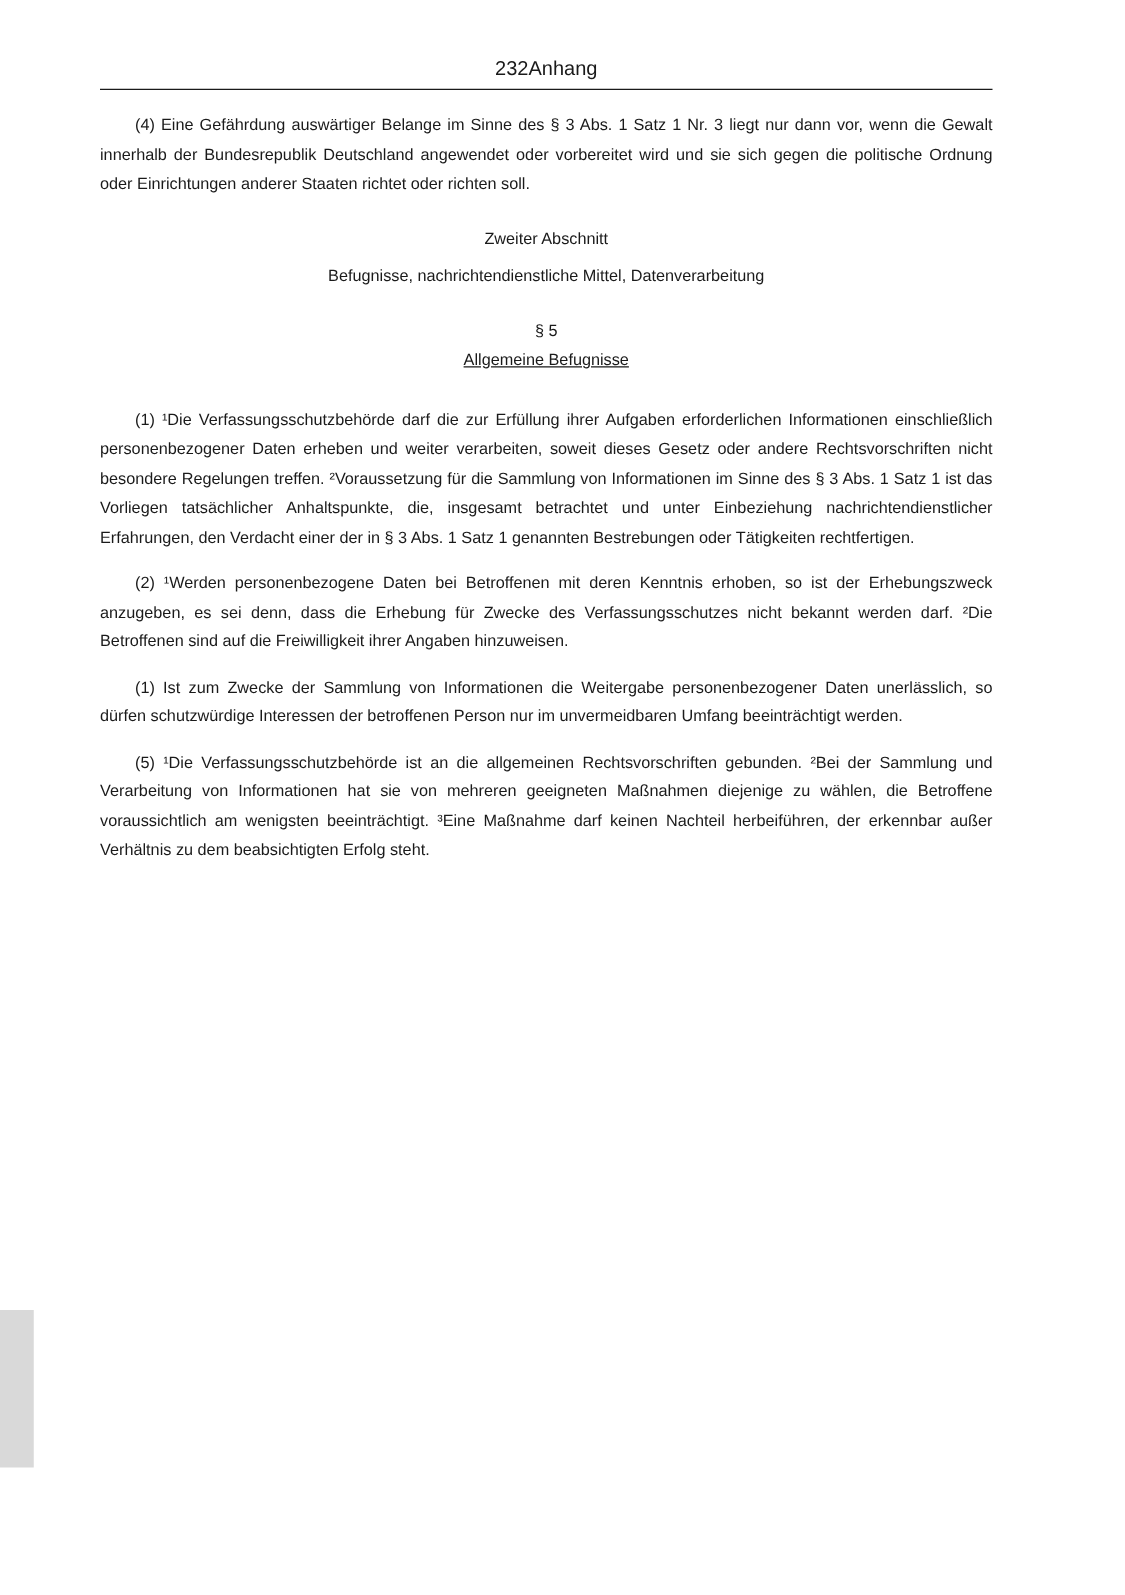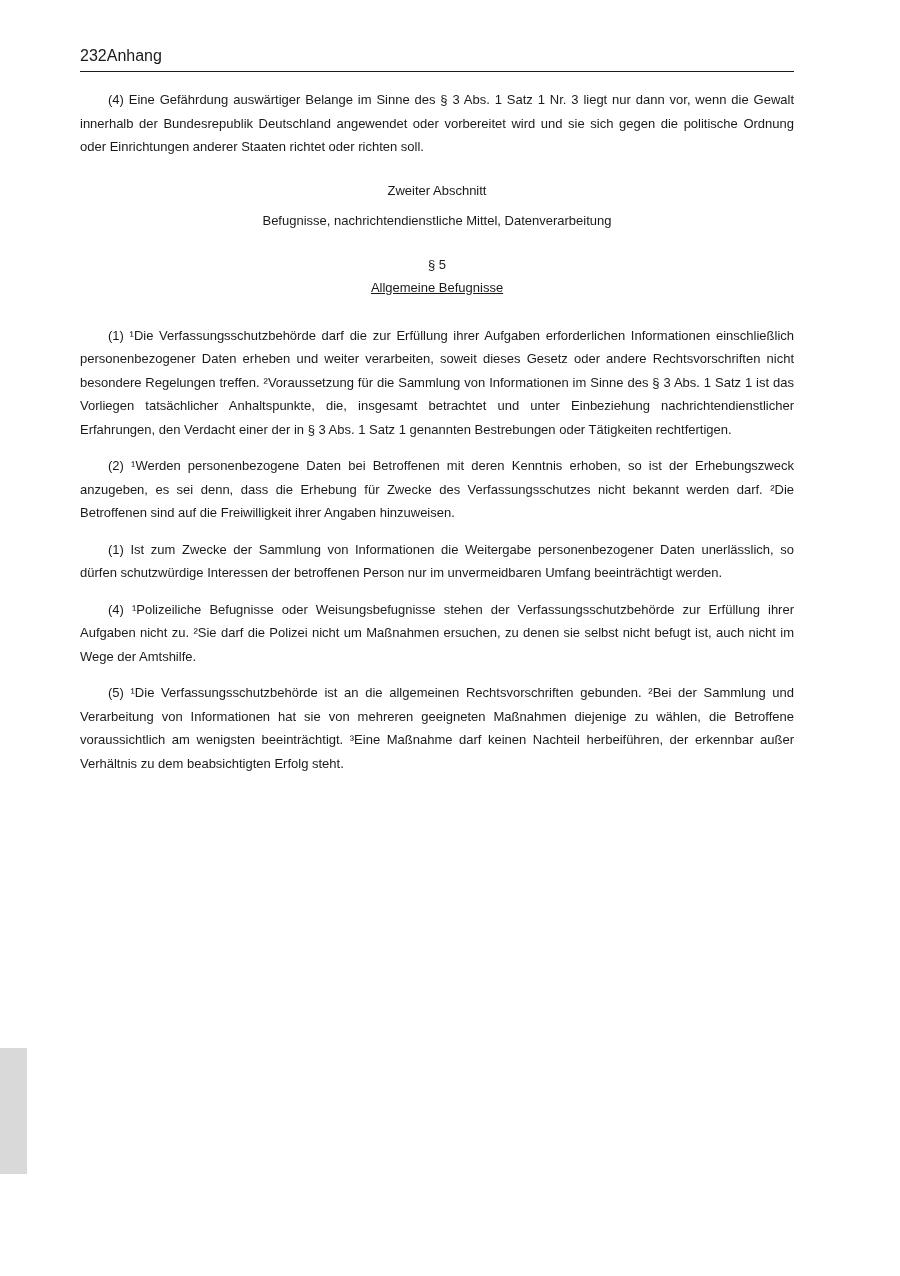--- a/index.html
+++ b/index.html
@@ -19,21 +19,21 @@
   .edge-tab {
     position: absolute;
     left: 0;
     top: 1048px;
     width: 27px;
     height: 126px;
     background: #d9d9d9;
   }
   .page-header {
     display: flex;
-    justify-content: flex-start;
+    justify-content: center;
     align-items: baseline;
     margin: 46px 106px 0 80px;
     font-size: 16px;
     line-height: 20px;
   }
   .header-rule {
     border: none;
     border-top: 1.5px solid #1a1a1a;
     margin: 5px 106px 0 80px;
   }
@@ -88,18 +88,17 @@
 
     <p class="para center section-kicker">Zweiter Abschnitt</p>
     <p class="para center section-title">Befugnisse, nachrichtendienstliche Mittel, Datenverarbeitung</p>
 
     <p class="para center article-number">§ 5</p>
     <p class="para center article-title">Allgemeine Befugnisse</p>
 
     <p class="para">(1) ¹Die Verfassungsschutzbehörde darf die zur Erfüllung ihrer Aufgaben erforderlichen Informationen einschließlich personenbezogener Daten erheben und weiter verarbeiten, soweit dieses Gesetz oder andere Rechtsvorschriften nicht besondere Regelungen treffen. ²Voraussetzung für die Sammlung von Informationen im Sinne des § 3 Abs. 1 Satz 1 ist das Vorliegen tatsächlicher Anhaltspunkte, die, insgesamt betrachtet und unter Einbeziehung nachrichtendienstlicher Erfahrungen, den Verdacht einer der in § 3 Abs. 1 Satz 1 genannten Bestrebungen oder Tätigkeiten rechtfertigen.</p>
     <p class="para">(2) ¹Werden personenbezogene Daten bei Betroffenen mit deren Kenntnis erhoben, so ist der Erhebungszweck anzugeben, es sei denn, dass die Erhebung für Zwecke des Verfassungsschutzes nicht bekannt werden darf. ²Die Betroffenen sind auf die Freiwilligkeit ihrer Angaben hinzuweisen.</p>
     <p class="para">(1) Ist zum Zwecke der Sammlung von Informationen die Weitergabe personenbezogener Daten unerlässlich, so dürfen schutzwürdige Interessen der betroffenen Person nur im unvermeidbaren Umfang beeinträchtigt werden.</p>
-    <p class="para">(4) ¹Polizeiliche Befugnisse oder Weisungsbefugnisse stehen der Verfassungsschutzbehörde zur Erfüllung ihrer Aufgaben nicht zu. ²Sie darf die Polizei nicht um Maßnahmen ersuchen, zu denen sie selbst nicht befugt ist, auch nicht im Wege der Amtshilfe.</p>
     <p class="para">(5) ¹Die Verfassungsschutzbehörde ist an die allgemeinen Rechtsvorschriften gebunden. ²Bei der Sammlung und Verarbeitung von Informationen hat sie von mehreren geeigneten Maßnahmen diejenige zu wählen, die Betroffene voraussichtlich am wenigsten beeinträchtigt. ³Eine Maßnahme darf keinen Nachteil herbeiführen, der erkennbar außer Verhältnis zu dem beabsichtigten Erfolg steht.</p>
 
   </main>
 
 </div>
 
 </body></html>

